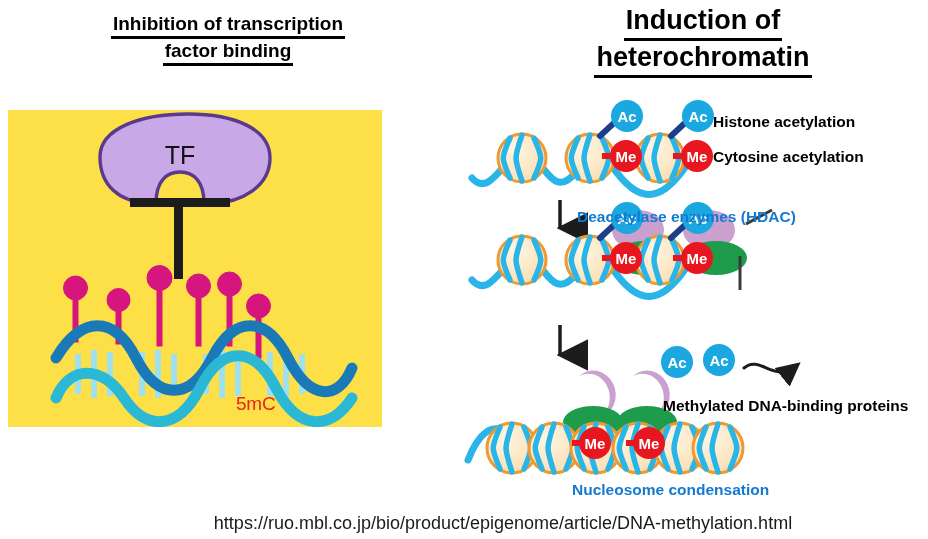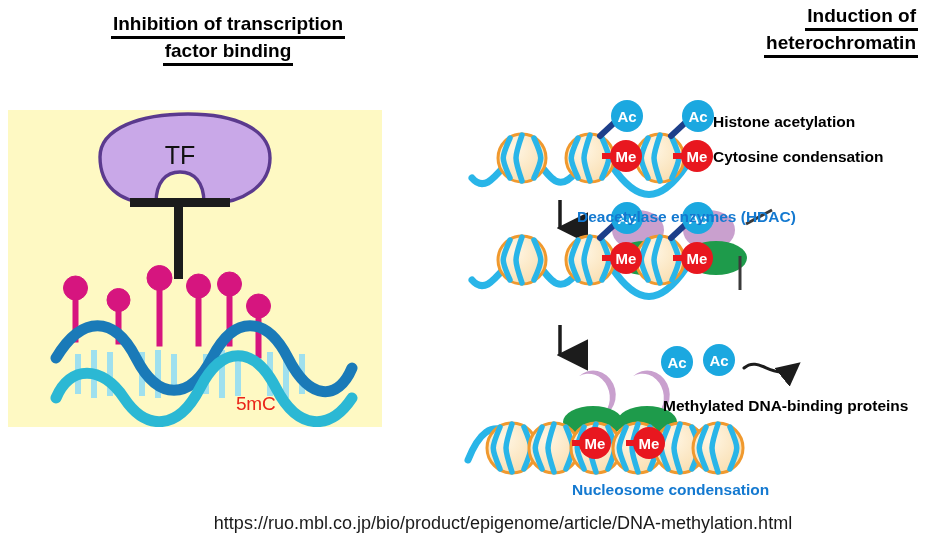--- a/index.html
+++ b/index.html
@@ -31,32 +31,31 @@
   #title-left {
     left: 8px;
     top: 12px;
     width: 440px;
     font-size: 19px;
   }
   #title-right {
     left: 488px;
     top: 4px;
     width: 430px;
-    font-size: 19px;
-    text-align: right;
+    font-size: 27px;
   }
 
   
   #left-panel {
     position: absolute;
     left: 8px;
     top: 110px;
     width: 374px;
     height: 317px;
-    background: #fef9c3;
+    background: #fde047;
   }
   #left-stage { position: absolute; inset: 0; }
 
   .label-5mc {
     position: absolute;
     left: 228px;
     top: 283px;
     font-size: 19px;
     font-weight: normal;
     color: #ea2418;
@@ -418,19 +417,19 @@
       </g>
       <g>
         <rect x="166" y="340" width="14" height="6" fill="#e8171f"></rect>
         <circle cx="189" cy="343" r="16" fill="#e8171f"></circle>
         <text x="189" y="349" font-family="'Liberation Sans', sans-serif" font-size="15" font-weight="bold" fill="#ffffff" text-anchor="middle">Me</text>
       </g>
     </g>
   </svg>
 
   <div class="rlabel" id="lbl-histone-acetylation">Histone acetylation</div>
-  <div class="rlabel" id="lbl-cytosine-methylation">Cytosine condensation</div>
+  <div class="rlabel" id="lbl-cytosine-methylation">Cytosine acetylation</div>
   <div class="rlabel-blue" id="lbl-hdac">Deacetylase enzymes (HDAC)</div>
   <div class="rlabel" id="lbl-mbd-proteins">Methylated DNA-binding proteins</div>
   <div class="rlabel-blue" id="lbl-condensation">Nucleosome condensation</div>
 </div>
 
 <div id="source-url">https://ruo.mbl.co.jp/bio/product/epigenome/article/DNA-methylation.html</div>
 
 </body></html>

